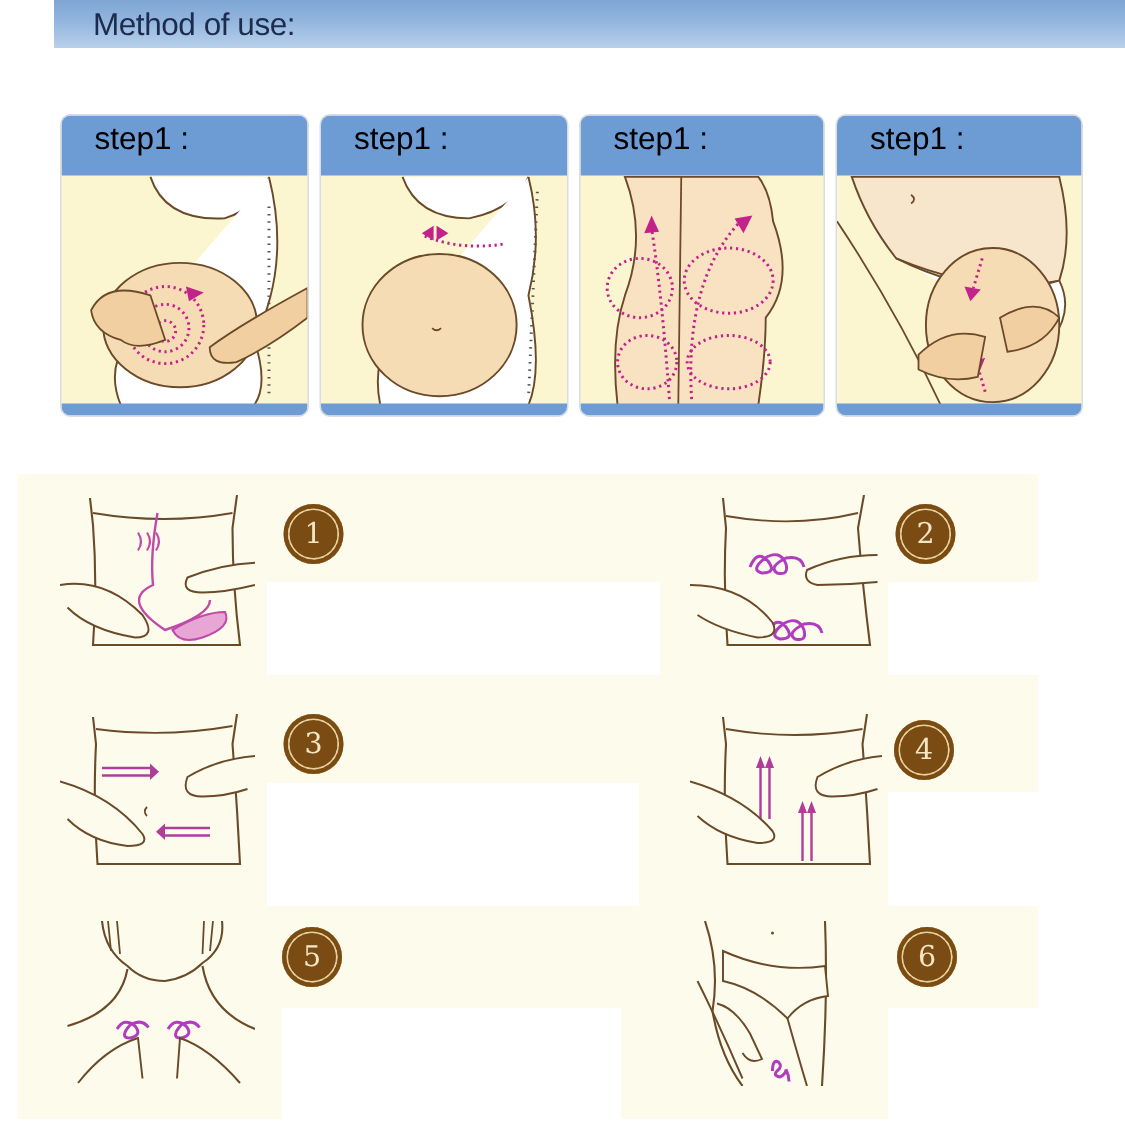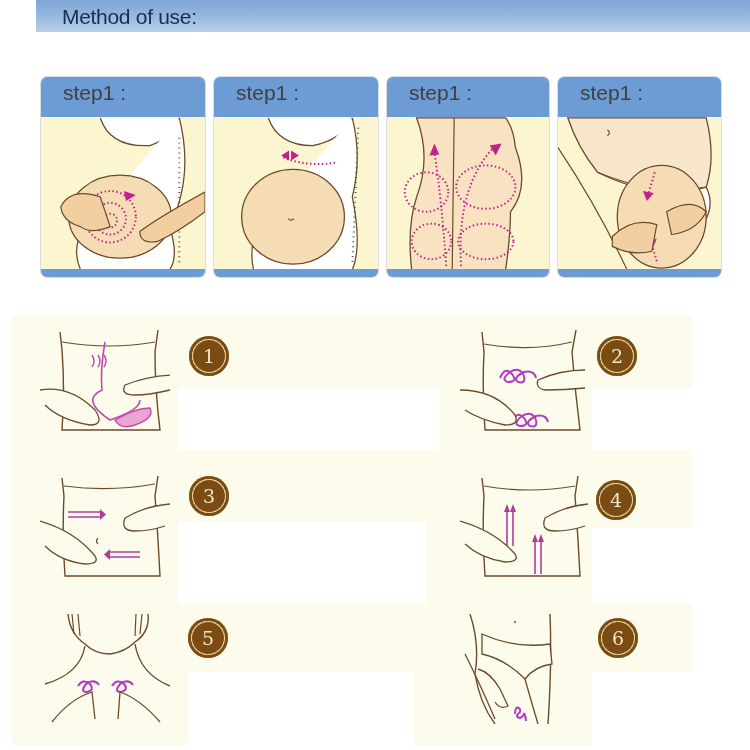--- a/index.html
+++ b/index.html
@@ -22,21 +22,21 @@
     border-radius: 7px; overflow: hidden;
     background: #fbf6cf;
     border: 1px solid #d7dce6;
   }
   .step-card .card-head {
     position: absolute; left: 0; top: 0; right: 0; height: 40px;
     background: #6d9bd3;
   }
   .step-card .card-head .label {
     position: absolute; left: 22px; top: 4px;
-    font-family: "Liberation Sans", sans-serif; font-size: 21px; color: #404040;
+    font-family: "Liberation Sans", sans-serif; font-size: 21px; color: #000000;
   }
   .step-card .card-foot {
     position: absolute; left: 0; right: 0; bottom: 0; height: 8px; background: #6d9bd3;
   }
   .step-card svg.illus { position: absolute; left: 0; top: 40px; width: 100%; height: 154px; }
 
   .lower-bg {
     position: absolute; left: 12px; top: 316px; width: 680px; height: 430px;
     background: #fdfcec;
   }

